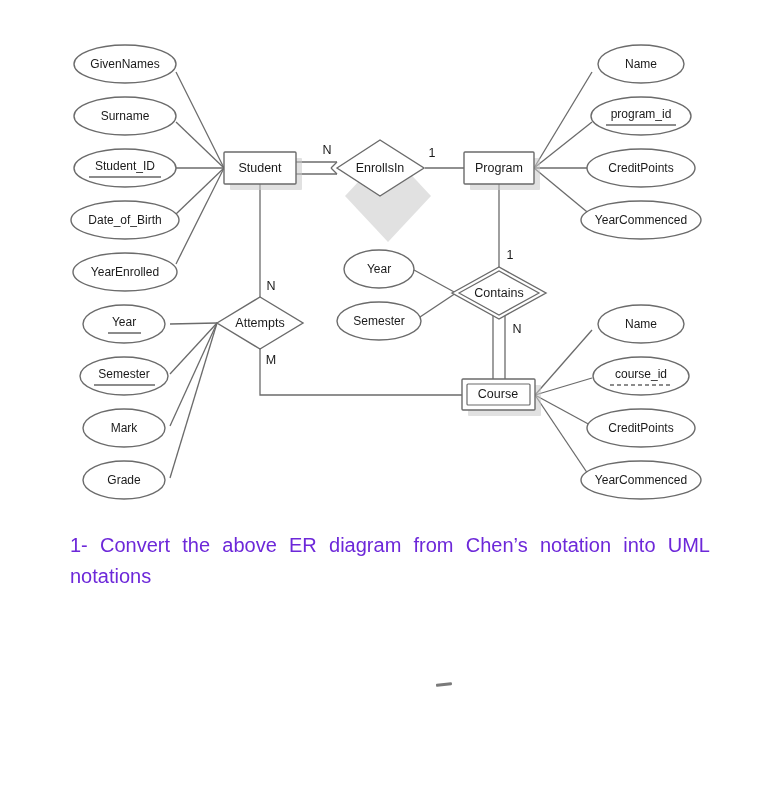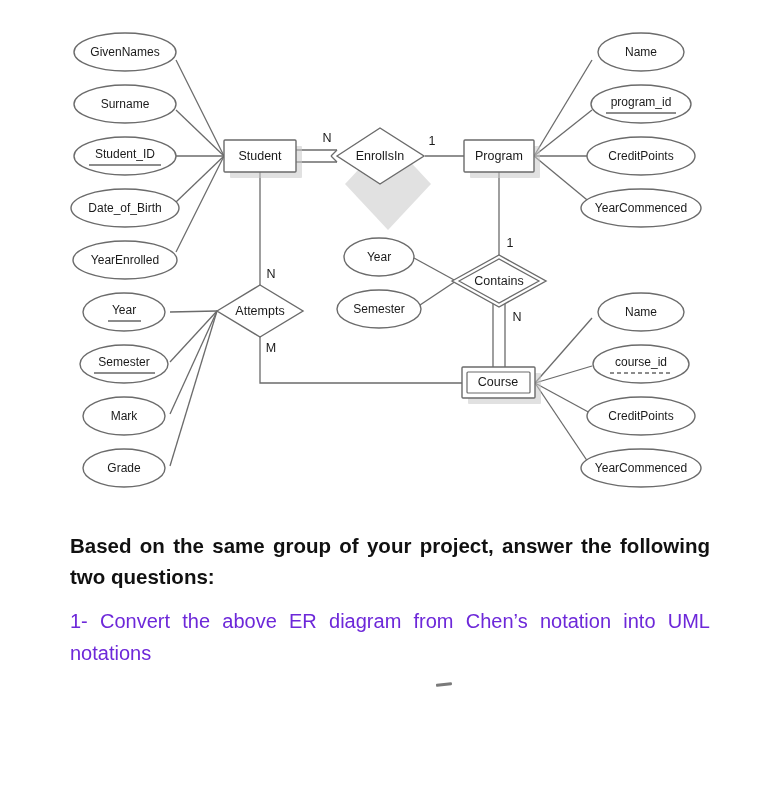--- a/index.html
+++ b/index.html
@@ -12,21 +12,21 @@
     width: 765px;
     height: 789px;
     font-family: "Liberation Sans", sans-serif;
     color: #000000;
     overflow: hidden;
     position: relative;
   }
   #er-diagram {
     position: absolute;
     left: 0;
-    top: 0;
+    top: 12px;
     width: 765px;
     height: 515px;
   }
   #er-diagram svg {
     display: block;
   }
   .er-shape {
     fill: #ffffff;
     stroke: #6b6b6b;
     stroke-width: 1.4;
@@ -299,17 +299,16 @@
       <text class="er-card" x="271" y="275">N</text>
       <text class="er-card" x="271" y="349">M</text>
       <text class="er-card" x="510" y="244">1</text>
       <text class="er-card" x="517" y="318">N</text>
     </g>
 
   </svg>
 </div>
 
 <div id="question-block">
-  <p class="q-heading">Based on the same group of your project, answer the following two questions:</p>
   <p class="q-para">1- Convert the above ER diagram from Chen’s notation into UML notations</p>
 </div>
 
 <div class="stray-mark"></div>
 
 </body></html>

